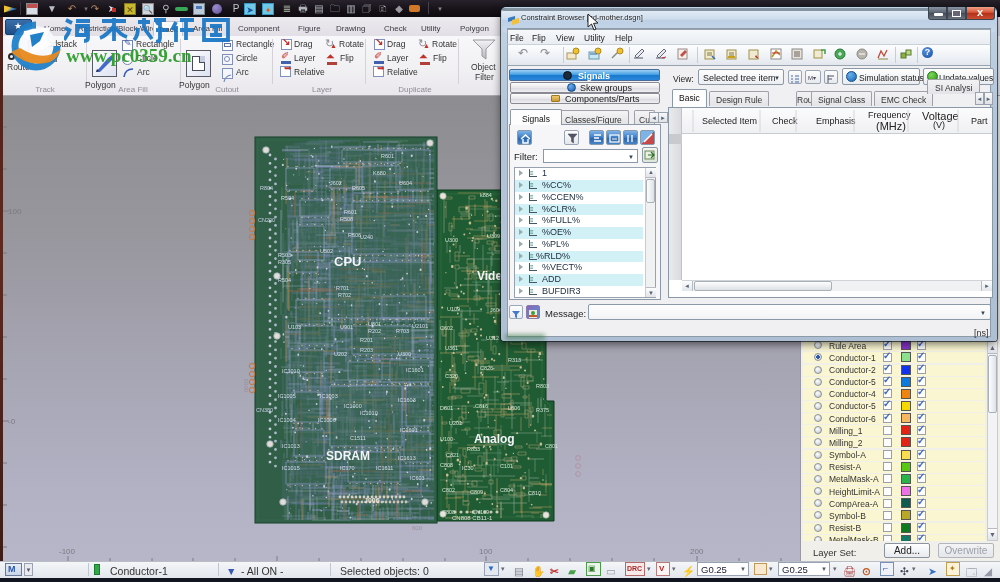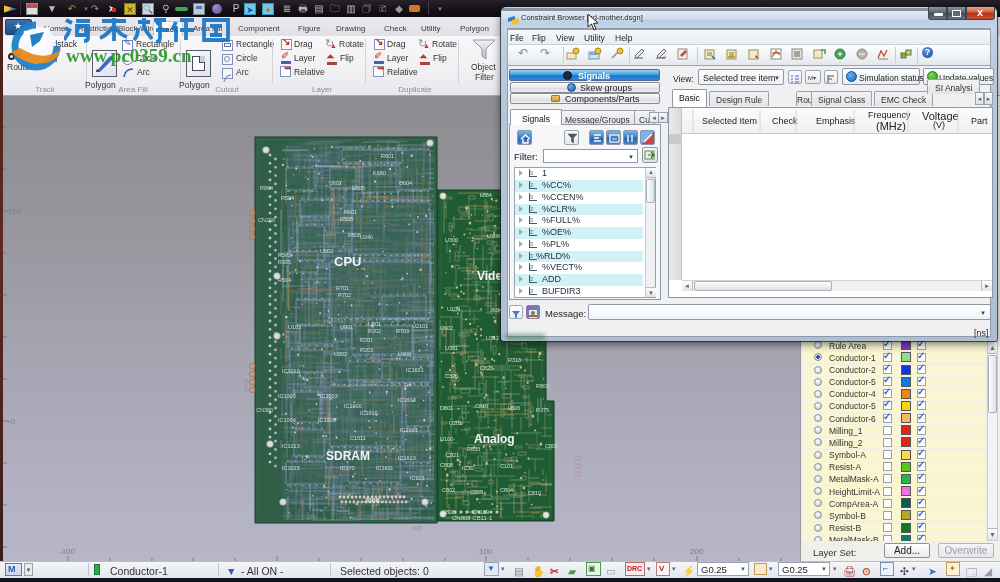--- a/index.html
+++ b/index.html
@@ -769,21 +769,21 @@
 <div class="abs" style="left:563px;top:71px;width:9px;height:9px;border-radius:50%;background:#1a2a3a;border:1px solid #0a141e"></div>
 <div class="tx" style="left:578px;top:70.5px;font-size:9px;color:#fff;font-weight:bold">Signals</div>
 <div class="lbigbtn" style="left:510px;top:82px;width:150px"></div>
 <div class="abs" style="left:567px;top:83px;width:9px;height:9px;border-radius:50%;background:radial-gradient(circle at 35% 30%,#6ab0f0,#1858a8);border:1px solid #104888"></div>
 <div class="tx" style="left:580px;top:83px;font-size:9px;color:#222">Skew groups</div>
 <div class="lbigbtn" style="left:510px;top:93px;width:150px"></div>
 <div class="abs" style="left:551px;top:95px;width:9px;height:7px;background:linear-gradient(180deg,#f0c868,#c89838);border:1px solid #a07820;border-radius:1px"></div>
 <div class="tx" style="left:565px;top:94px;font-size:9px;color:#222">Components/Parts</div>
 
 <div class="ltab" style="left:510px;top:109px;background:#fdfdfd;border-color:#8a98a8;z-index:3;color:#111;padding:3.5px 11px">Signals</div>
-<div class="ltab" style="left:558px;top:110px;height:15px">Message/Groups</div>
+<div class="ltab" style="left:558px;top:110px;height:15px">Classes/Figure</div>
 <div class="ltab" style="left:634px;top:110px;height:15px;padding:3.5px 4px">Cu</div>
 <div class="abs" style="left:649px;top:112px;width:10px;height:11px;background:linear-gradient(180deg,#f8f8fa,#e0e2e6);border:1px solid #9aa2ae;font-size:6px;color:#567;text-align:center;line-height:10px">◄</div>
 <div class="abs" style="left:658px;top:112px;width:10px;height:11px;background:linear-gradient(180deg,#f8f8fa,#e0e2e6);border:1px solid #9aa2ae;font-size:6px;color:#567;text-align:center;line-height:10px">►</div>
 
 <div class="abs" style="left:509px;top:124px;width:152px;height:176px;background:#f6f6f8;border:1px solid #8a98a8"></div>
 <div class="sbtn" style="left:517px;top:130px"><svg width="15" height="15">
       <path d="M3 8 l4.5 -4 l4.5 4 M5 8 v4 h5 v-4" stroke="#fff" fill="none" stroke-width="1.4"></path>
     </svg></div>
 <div class="abs" style="left:564px;top:130px;width:15px;height:15px;border:1px solid #9aa4b0;border-radius:2px;background:linear-gradient(180deg,#fdfdfd,#e4e7eb)"><svg width="15" height="15">
       <path d="M3 3 h9 l-3.5 4 v5 l-2 -1.5 v-3.5 Z" fill="#556" stroke="#445" stroke-width="0.5"></path>

